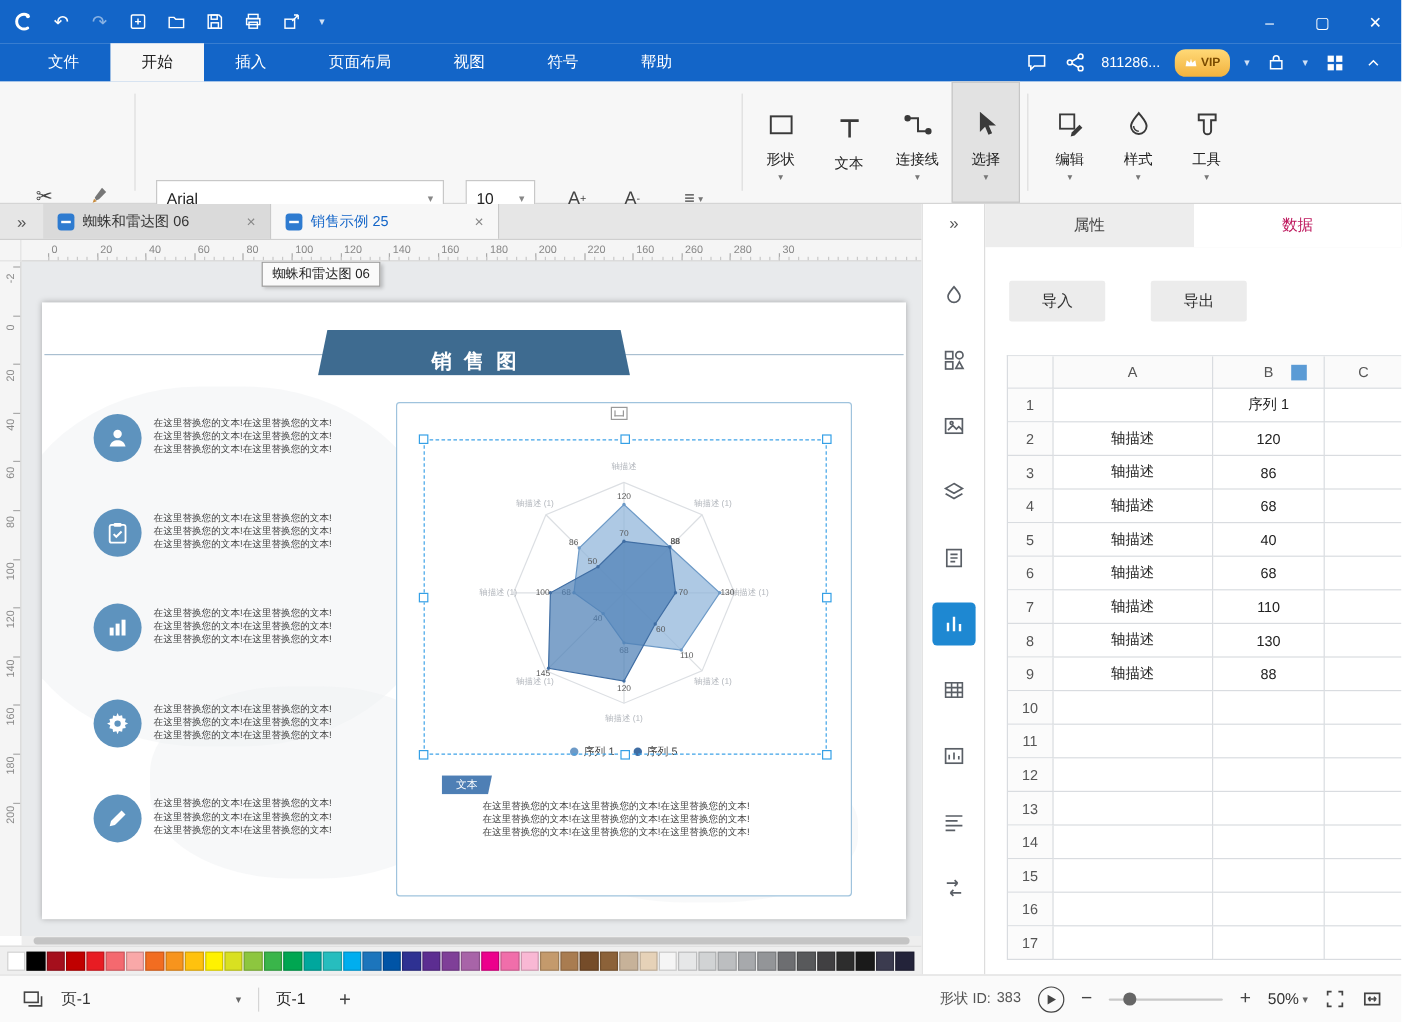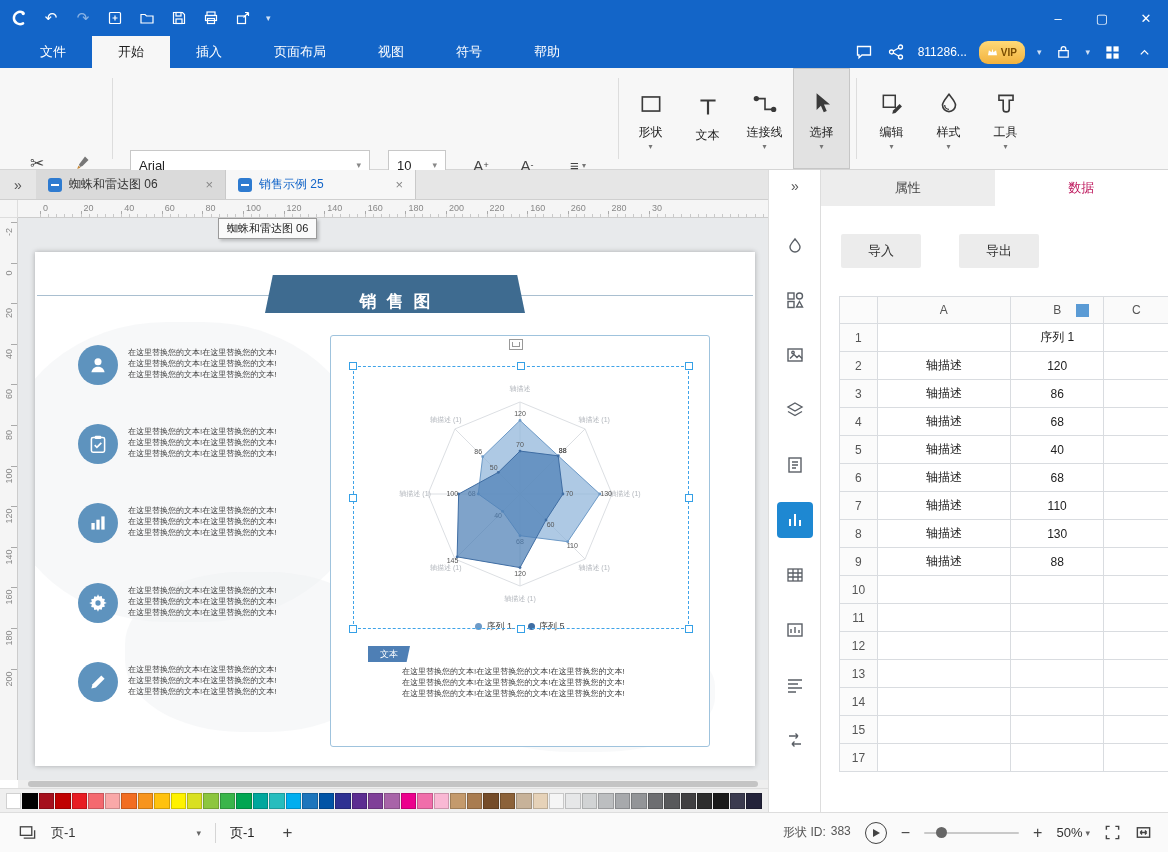--- a/index.html
+++ b/index.html
@@ -923,20 +923,26 @@
             <div class="scell c-b"></div>
             <div class="scell c-c"></div>
           </div>
           <div class="srow">
             <div class="scell c-n">15</div>
             <div class="scell c-a"></div>
             <div class="scell c-b"></div>
             <div class="scell c-c"></div>
           </div>
           <div class="srow">
+            <div class="scell c-n">16</div>
+            <div class="scell c-a"></div>
+            <div class="scell c-b"></div>
+            <div class="scell c-c"></div>
+          </div>
+          <div class="srow">
             <div class="scell c-n">17</div>
             <div class="scell c-a"></div>
             <div class="scell c-b"></div>
             <div class="scell c-c"></div>
           </div>
         </div>
     </div>
   </div>
 
   <div class="statusbar">

